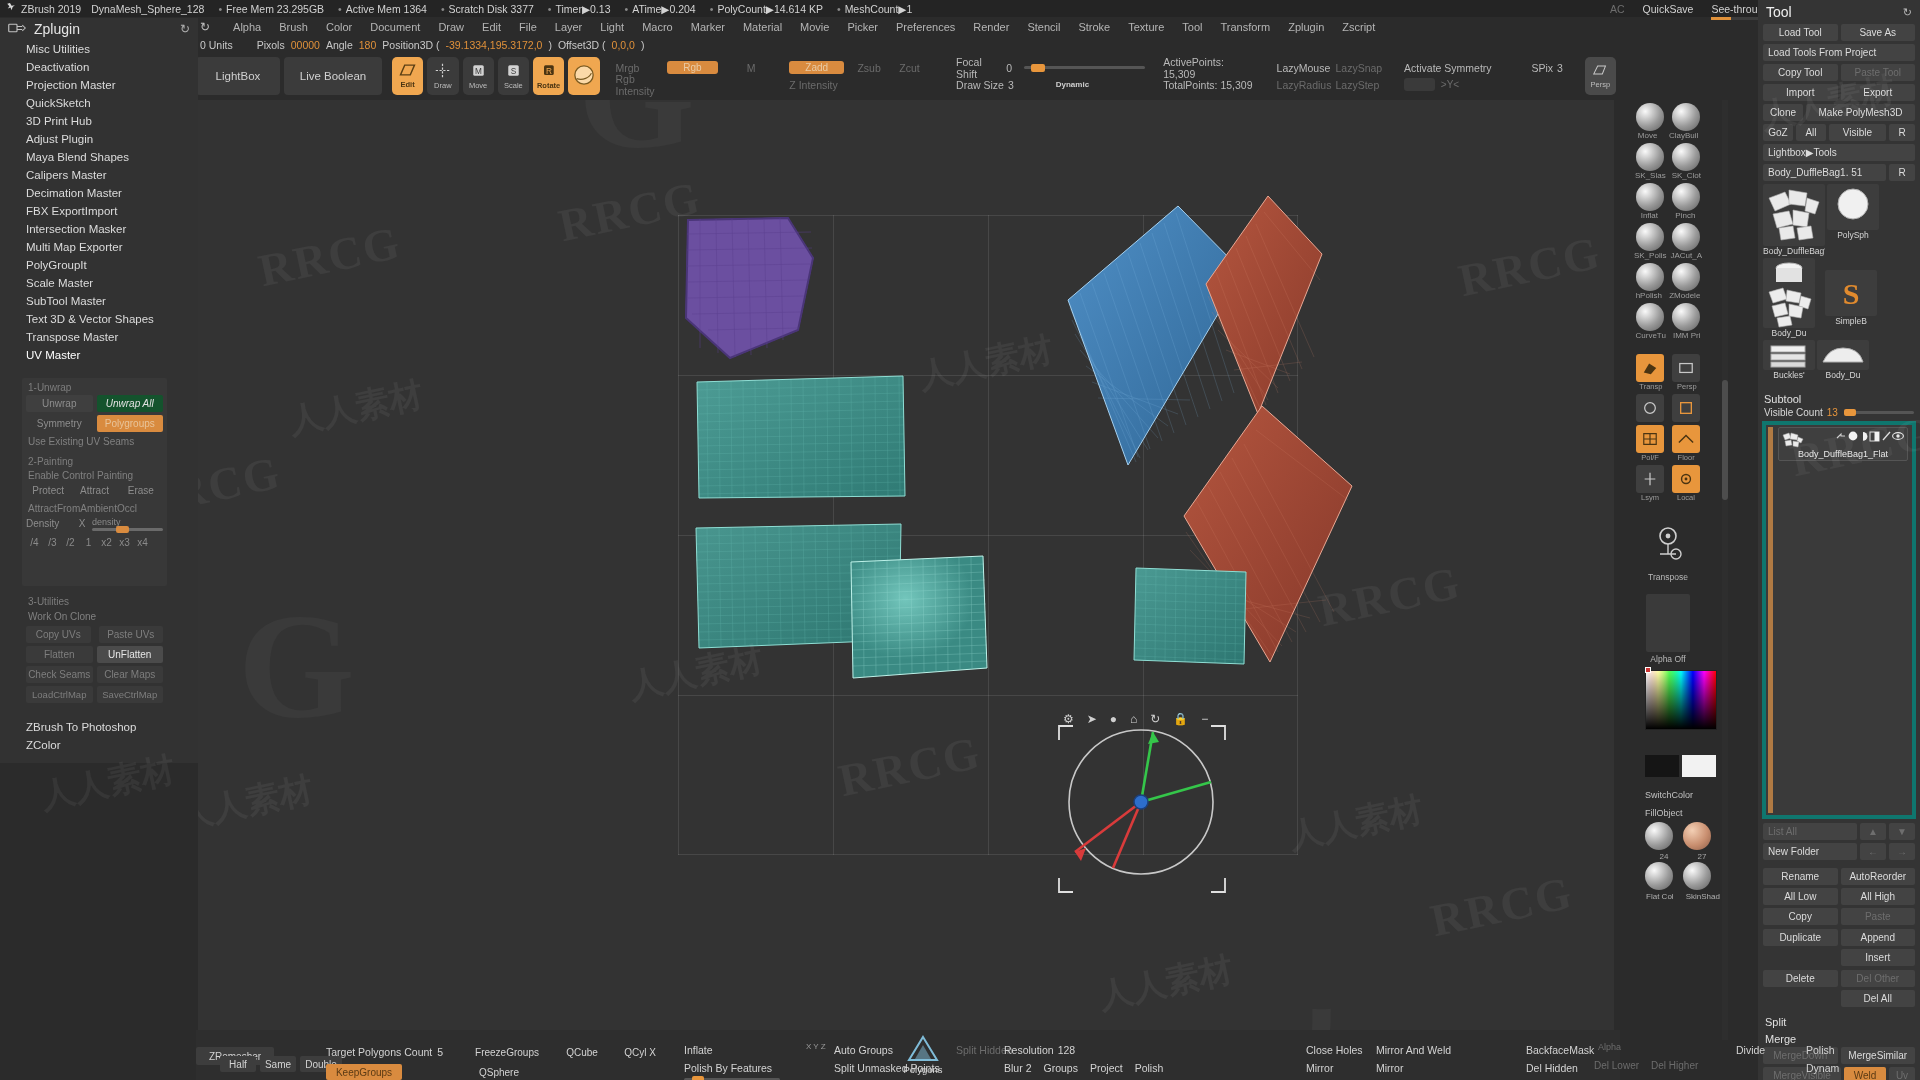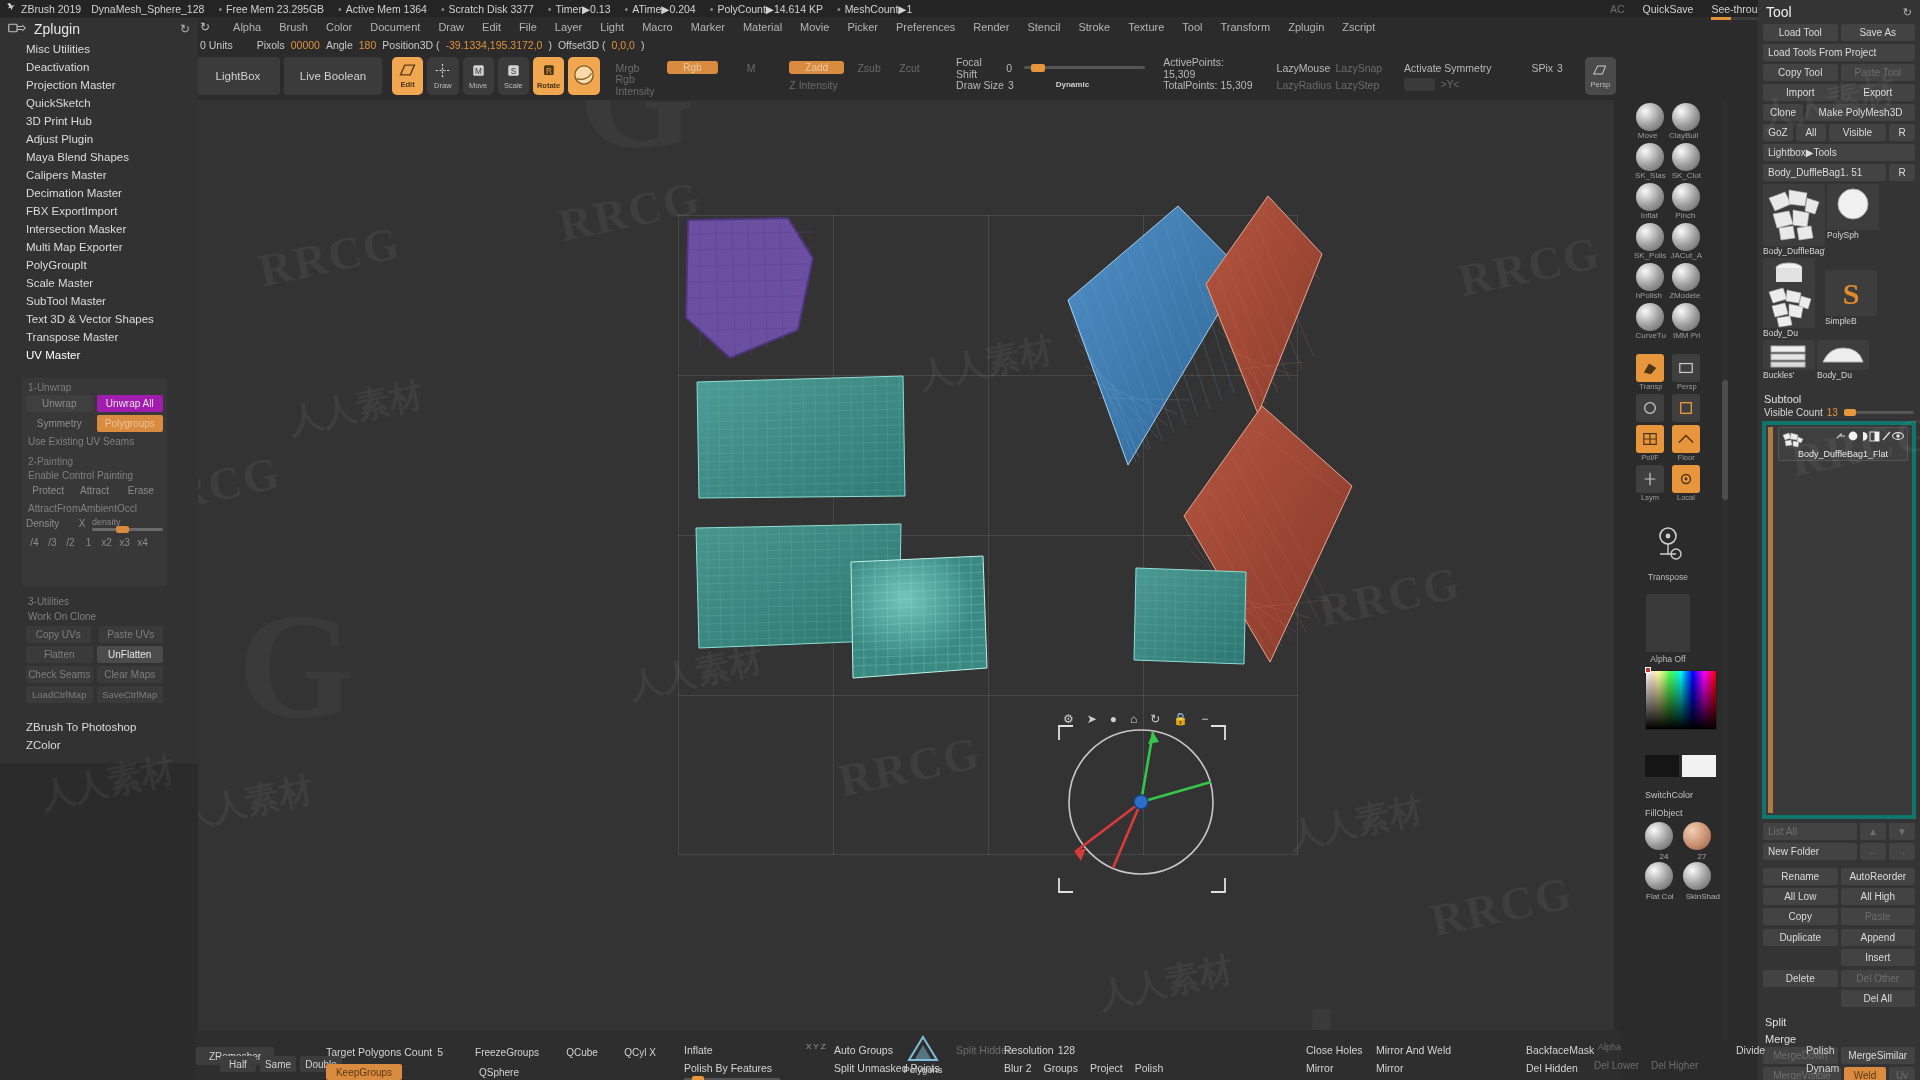--- a/index.html
+++ b/index.html
@@ -80,21 +80,21 @@
   #zplugin .item.sel { color:#ffffff; }
 
   
   #uvmaster { position:absolute; left:22px; top:360px; width:145px; height:208px;
      background:#383838; border-radius:2px; }
   #uvmaster .sec { font-size:10px; color:#7d7d7d; padding:4px 0 2px 6px; }
   #uvmaster .r { display:flex; gap:4px; padding:0 4px 3px 4px; }
   #uvmaster .b { flex:1; height:17px; background:#3f3f3f; border-radius:2px;
      font-size:10px; display:flex; align-items:center; justify-content:center;
      color:#8d8d8d; cursor:pointer;}
-  #uvmaster .b.lit { color:#e2e2e2; background:#a21caf;}
+  #uvmaster .b.lit { color:#e2e2e2; background:#14532d;font-style:italic;}
   #uvmaster .b.orange { background:#d98b3f; color:#e8c49a;}
   #uvmaster .lbl2 { font-size:10px; color:#808080; padding:1px 6px; }
   #uvmaster .nums { display:flex; gap:3px; padding:2px 5px; }
   #uvmaster .nums span { font-size:10px; color:#8a8a8a; width:15px;
      text-align:center; cursor:pointer;}
   .usl { position:relative; height:3px; background:#6a6a6a; border-radius:2px;
      margin:5px 6px 0 6px; }
   .usl i { position:absolute; top:-2px; left:34%; width:13px; height:7px;
      background:#d98b3f; border-radius:2px; }
 
@@ -143,21 +143,21 @@
      font-size:10px; color:#dcdcdc; display:flex; align-items:center;
      justify-content:center; cursor:pointer; }
   .tb.dim { color:#6e6e6e; }
   .tb.small { flex:0 0 26px; }
   .tb.l { justify-content:flex-start; padding-left:5px; }
 
   .thumbgrid { display:flex; flex-wrap:wrap; gap:2px; margin-top:3px; }
   .thumb { width:52px; position:relative; }
   .thumb .img { width:52px; height:46px; background:#3d3d3d; border-radius:2px;
      position:relative; overflow:hidden; }
-  .thumb .cap { font-size:8.5px; color:#d6d6d6; text-align:left;
+  .thumb .cap { font-size:8.5px; color:#d6d6d6; text-align:center;
      overflow:hidden; white-space:nowrap; }
   .bigthumb { width:62px; }
   .bigthumb .img { width:62px; height:62px; }
 
   
   .sect { font-size:11px; color:#e0e0e0; padding:3px 0 2px 6px; }
   .stitem { margin:2px 4px; height:34px; background:#3f3f3f; border:1px solid #555;
      border-radius:2px; position:relative; display:flex; align-items:flex-end;
      justify-content:center; }
   .stitem .nm { font-size:9px; color:#e8e8e8; padding-bottom:1px; }

